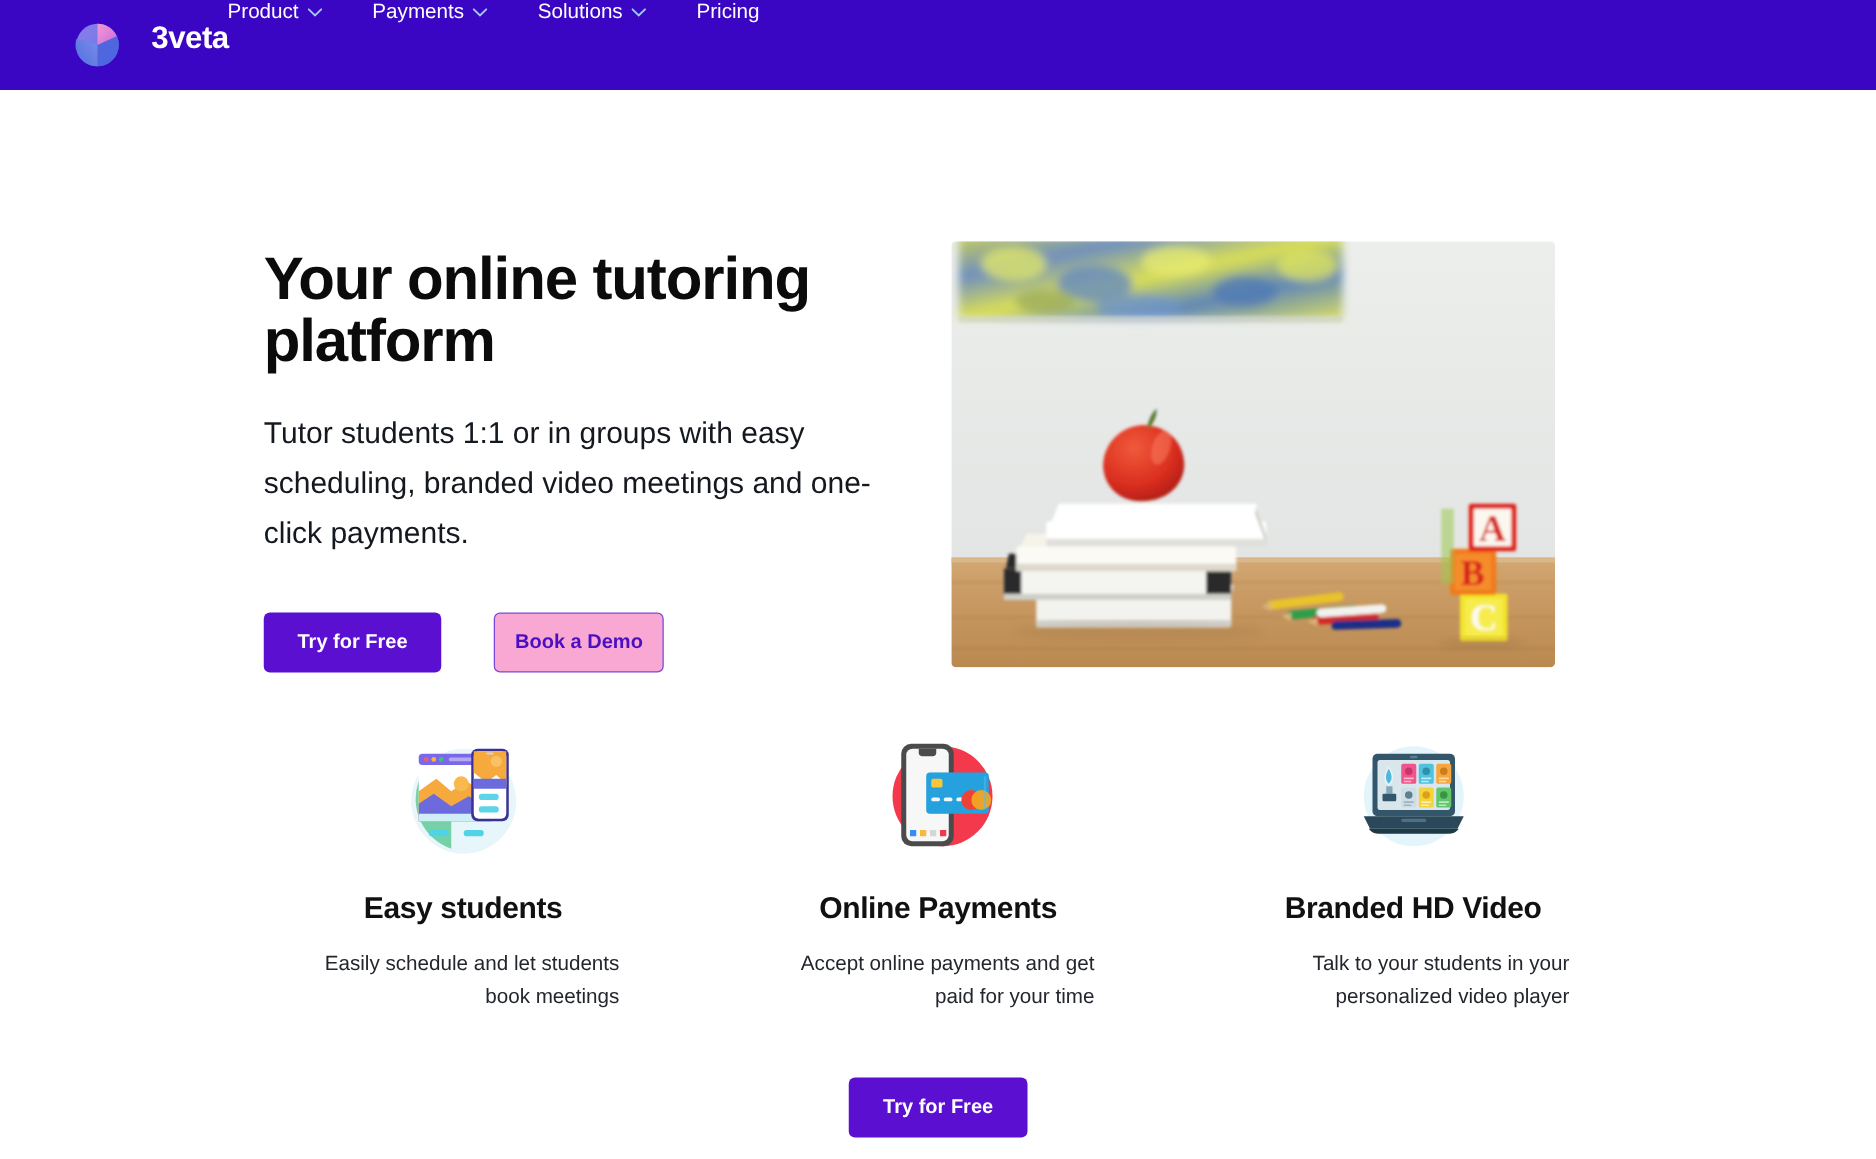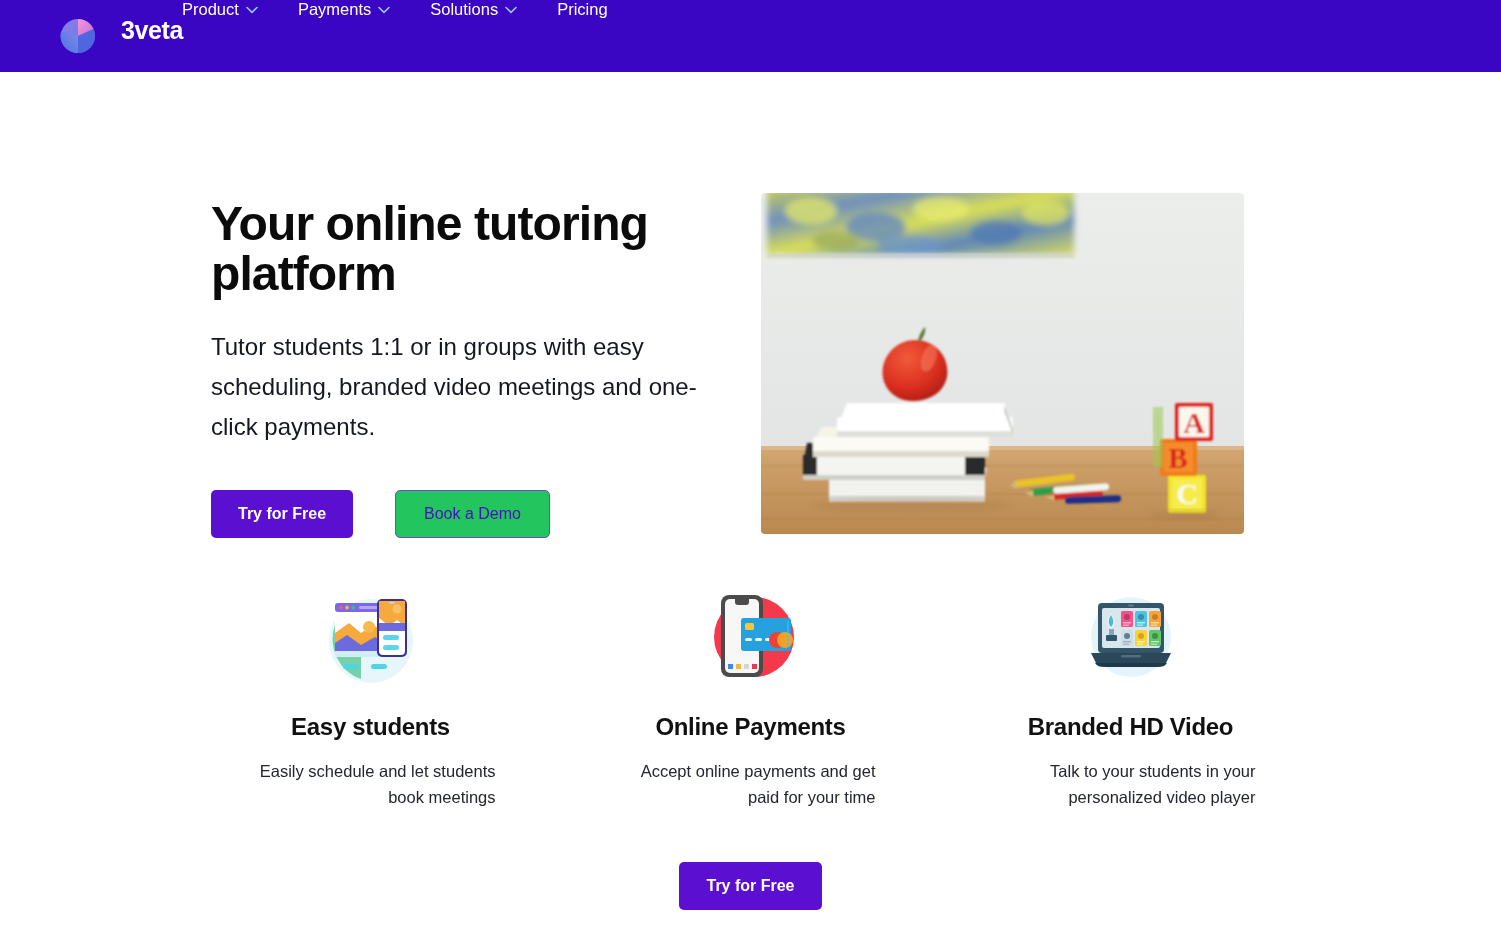--- a/index.html
+++ b/index.html
@@ -68,23 +68,23 @@
   }
   .hero-ctas { margin-top: 42px; display: flex; align-items: center; gap: 42px; }
   .btn-primary {
     background: #5b0fd0; color: #ffffff;
     font-size: 16px; font-weight: 700;
     padding: 15px 27px; border-radius: 5px; border: none;
     cursor: pointer; font-family: "Liberation Sans", sans-serif;
     white-space: nowrap;
   }
   .btn-outline {
-    background: #22c55e; color: #4a0fc0;
-    font-size: 16px; font-weight: 400;
-    padding: 14px 28px; border-radius: 5px;
+    background: #f9a8d4; color: #4a0fc0;
+    font-size: 16px; font-weight: 700;
+    padding: 14px 16px; border-radius: 5px;
     border: 1.5px solid #7b46d8; cursor: pointer;
     font-family: "Liberation Sans", sans-serif;
     white-space: nowrap;
   }
   .hero-photo {
     position: absolute; left: 761px; top: 121px;
     width: 483px; height: 341px; border-radius: 4px;
     overflow: hidden;
   }
   .hero-photo svg { display: block; width: 100%; height: 100%; }

